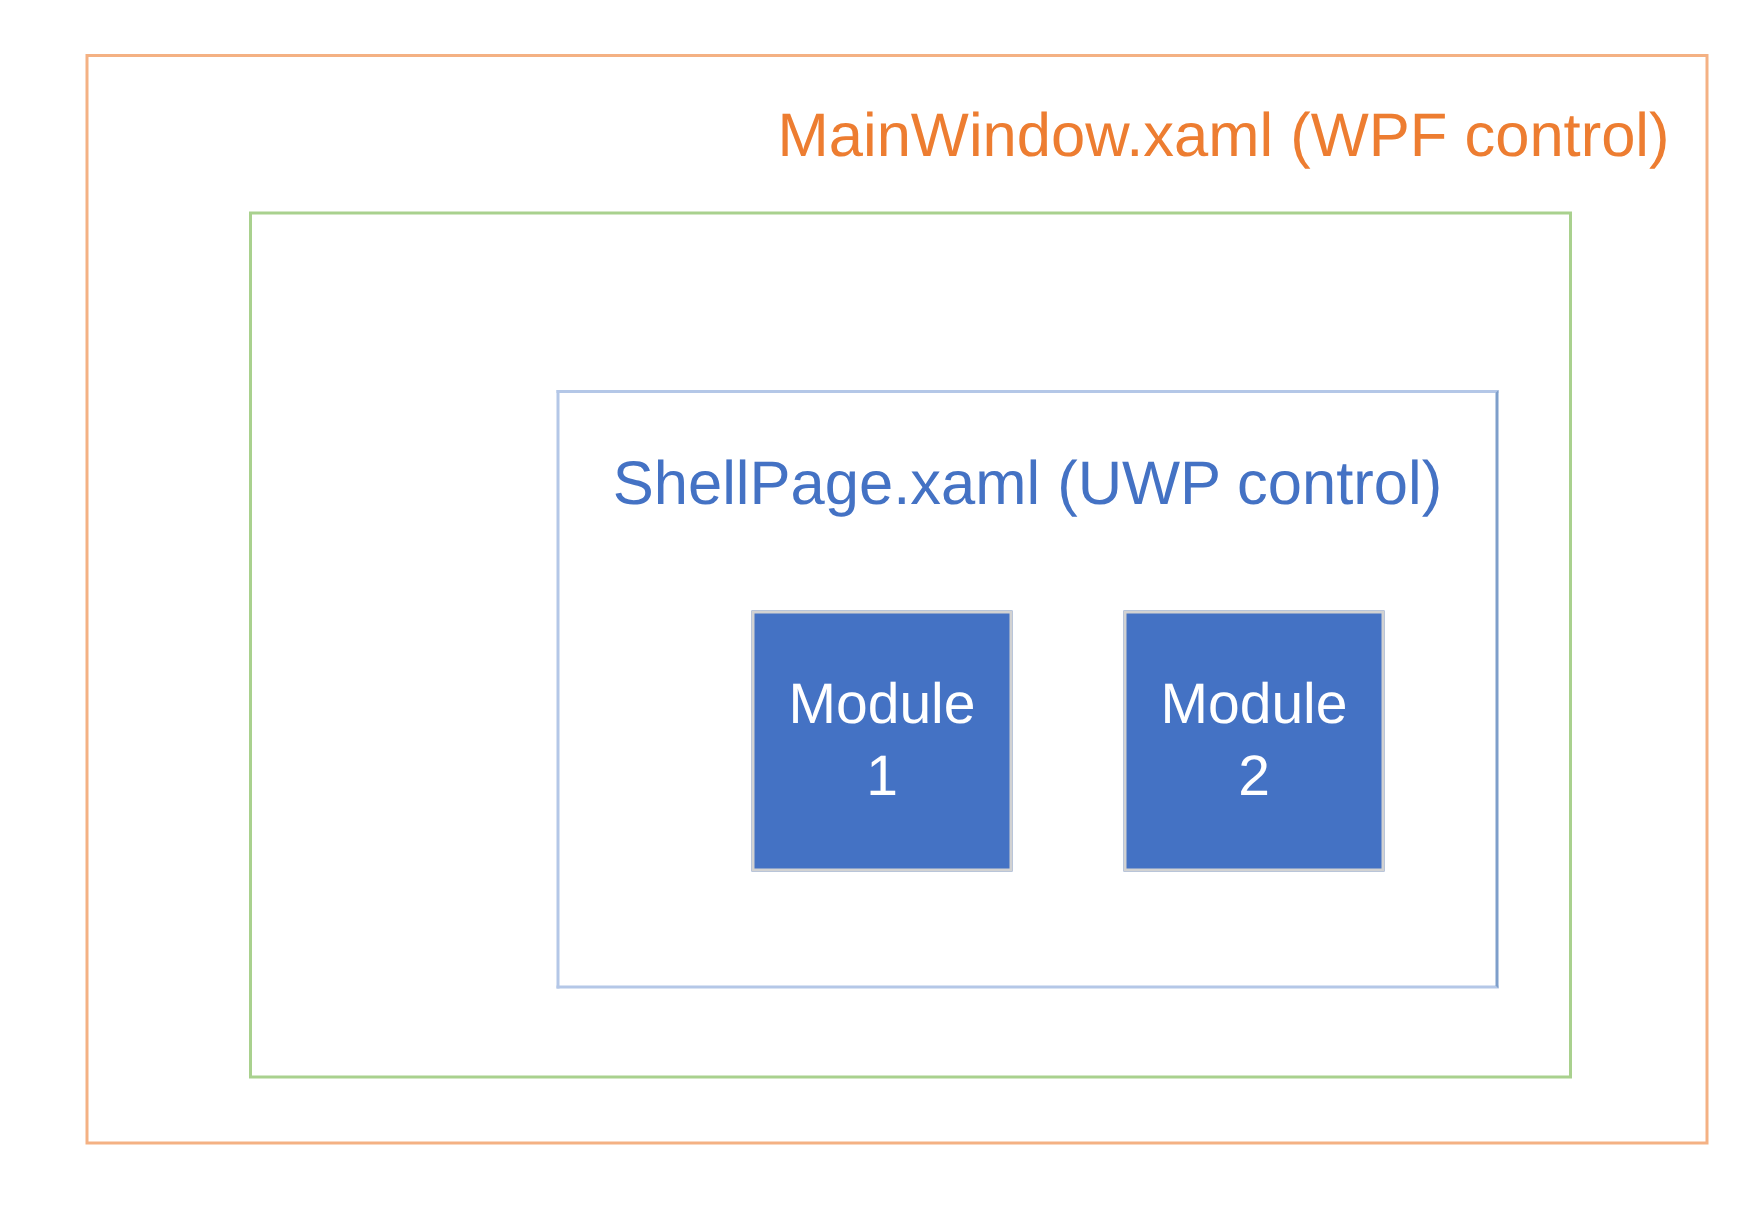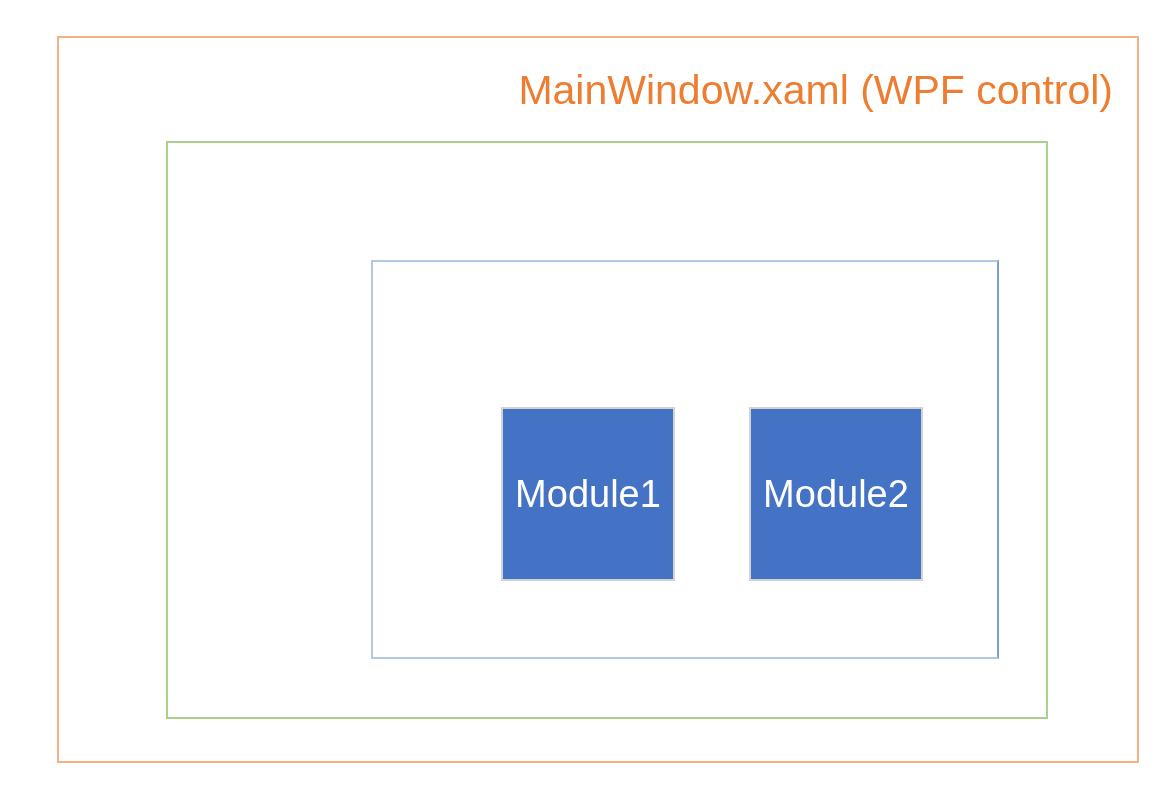--- a/index.html
+++ b/index.html
@@ -59,21 +59,21 @@
   }
   .module {
     position: absolute;
     top: 407px;
     width: 174px; height: 174px;
     box-sizing: border-box;
     background: #4472C4;
     border: 2px solid #D2D2D2;
     color: #ffffff;
     display: flex;
-    flex-direction: row;
+    flex-direction: column;
     align-items: center;
     justify-content: center;
     font-size: 38px;
     line-height: 48px;
     text-align: center;
   }
   #module-1 { left: 501px; }
   #module-2 { left: 749px; }
 </style>
 </head>
@@ -83,20 +83,21 @@
 
   <div id="outer-box" class="box"></div>
 
   <div id="host-box" class="box"></div>
 
   <div id="shell-box" class="box"></div>
 
   <div id="outer-label" class="diagram-label">MainWindow.xaml (WPF control)</div>
 
 
+  <div id="shell-label" class="diagram-label">ShellPage.xaml (UWP control)</div>
 
   <div id="module-1" class="module">
     <span>Module</span>
     <span>1</span>
   </div>
 
   <div id="module-2" class="module">
     <span>Module</span>
     <span>2</span>
   </div>

